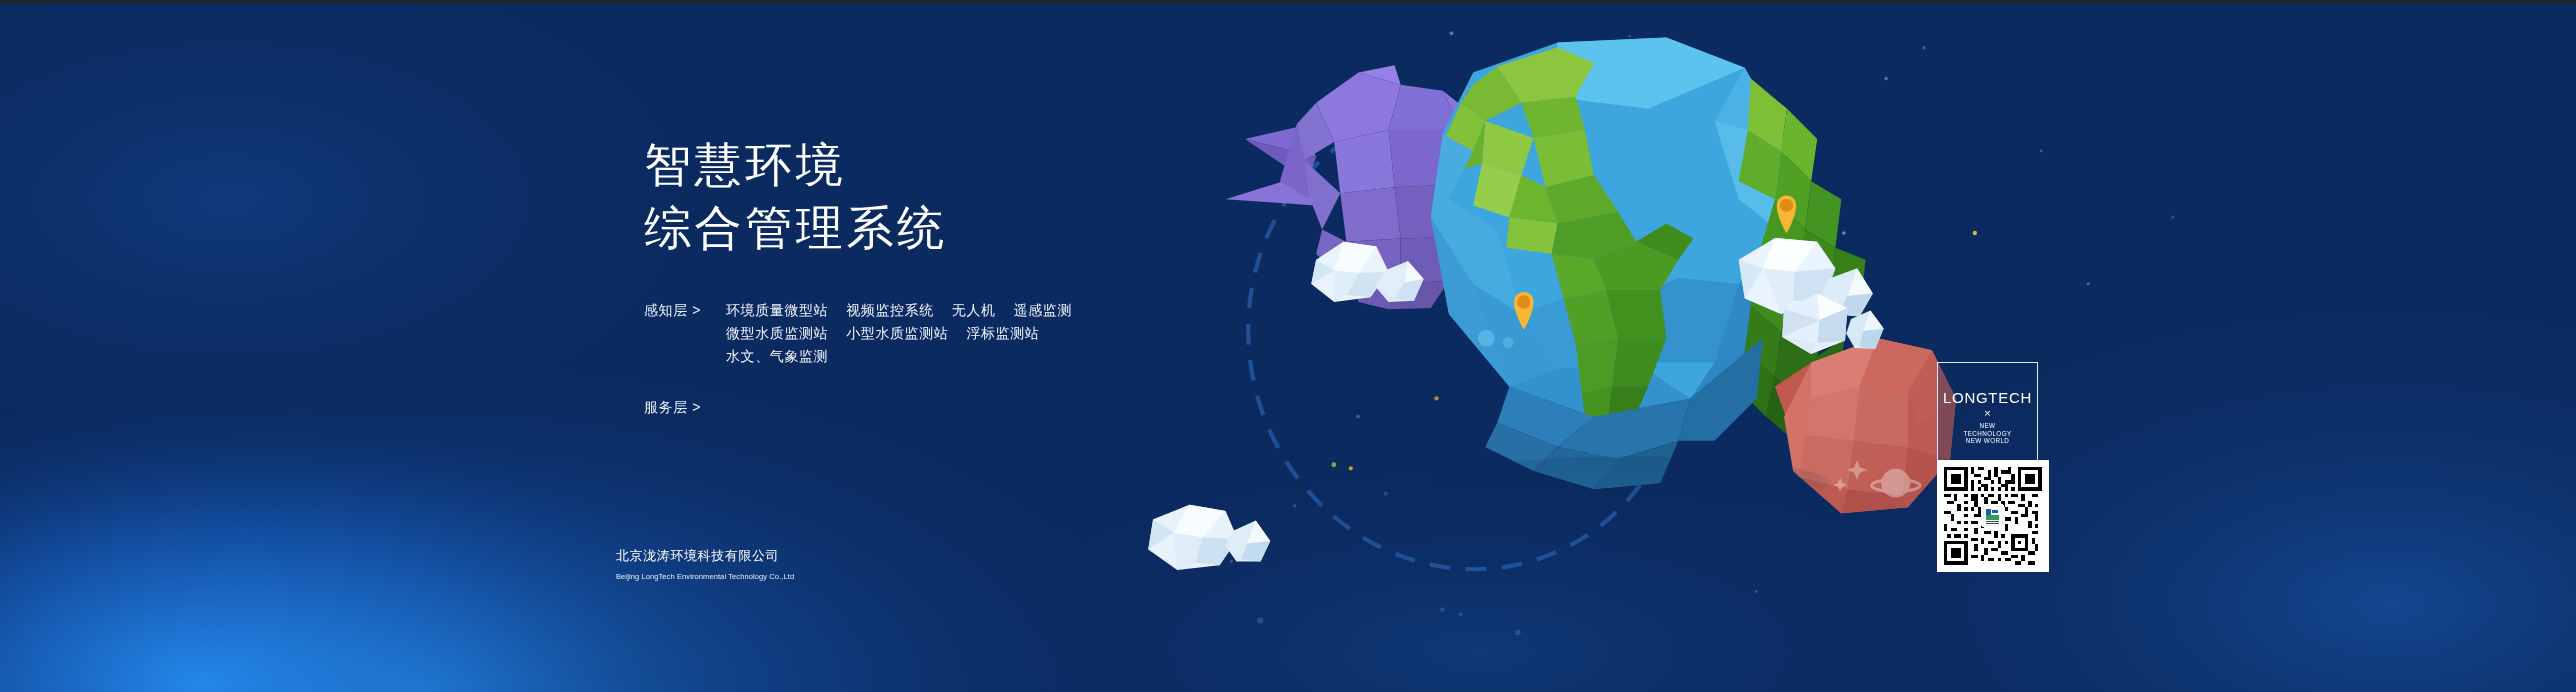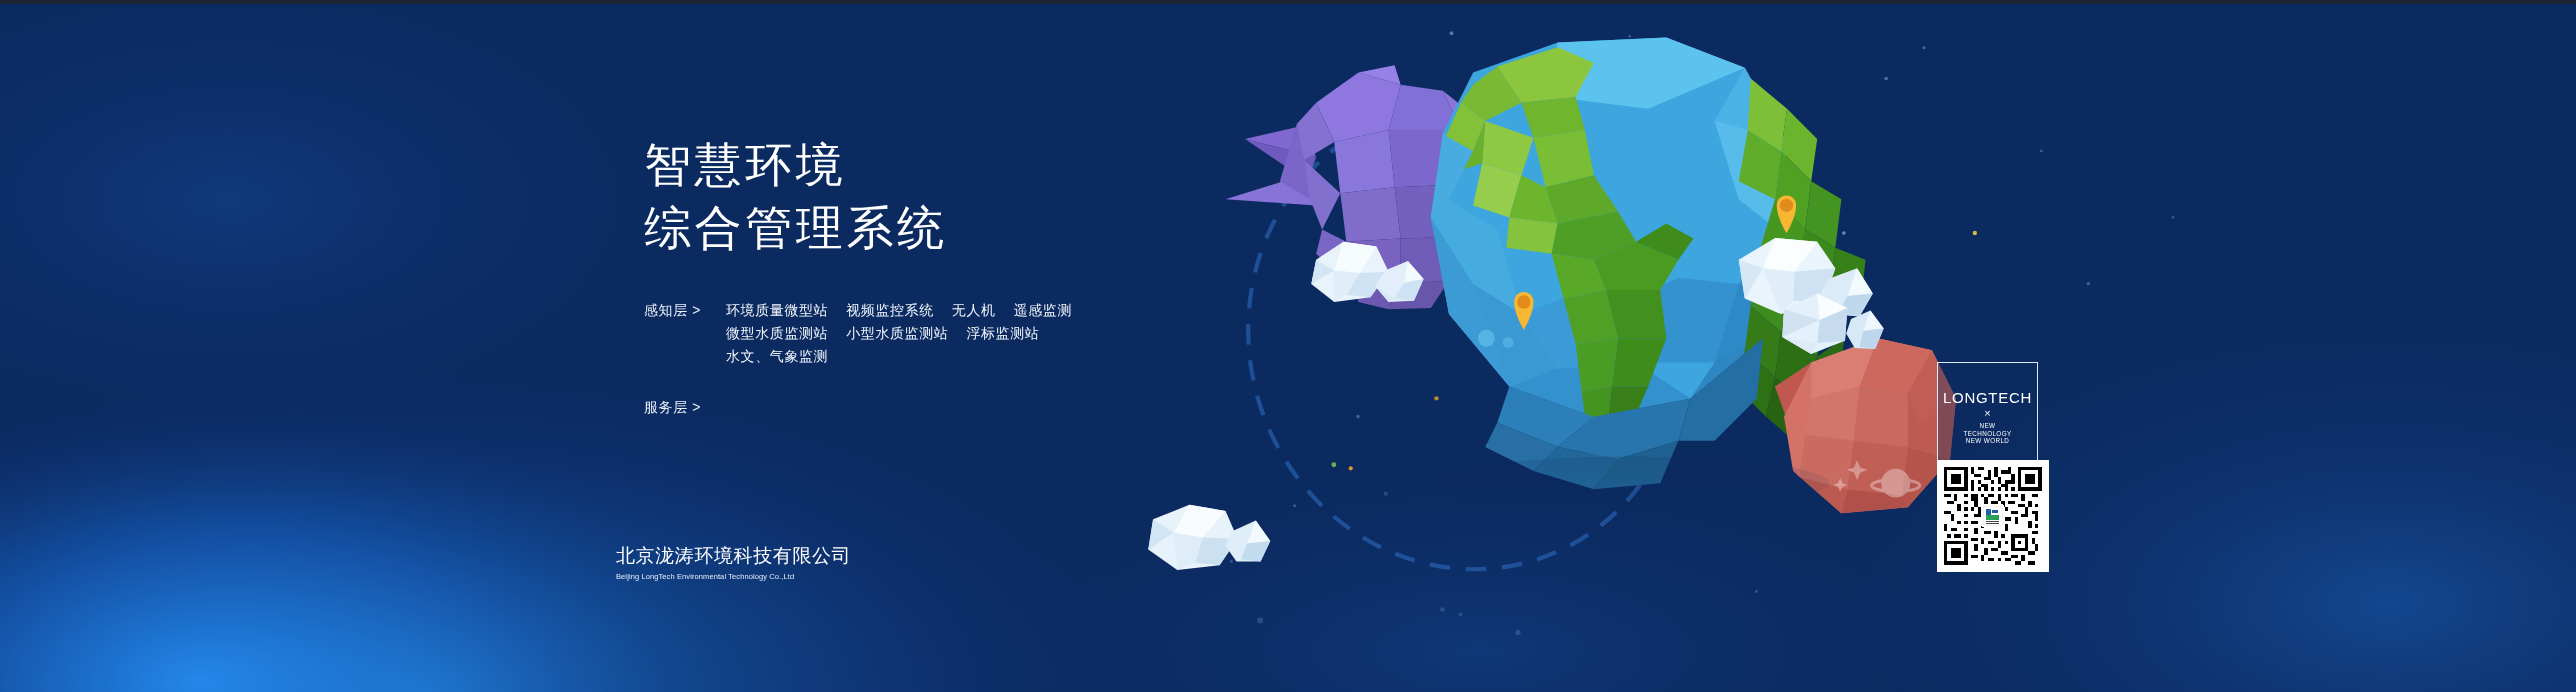--- a/index.html
+++ b/index.html
@@ -48,21 +48,21 @@
     white-space:nowrap;
     letter-spacing:0.6px;
   }
   .layer-items { display:flex; flex-direction:column; }
   .layer-line { display:flex; color:#f2f7fd; font-size:14px; line-height:23px; letter-spacing:0.6px; white-space:nowrap; }
   .layer-line .itm { margin-right:18px; }
   .layer-line .itm:last-child { margin-right:0; }
 
   
   #company { position:absolute; left:616px; top:546px; z-index:20; }
-  #company .cn { color:#ffffff; font-size:19px; letter-spacing:0.6px; line-height:20.5px; white-space:nowrap; }
+  #company .cn { color:#ffffff; font-size:13px; letter-spacing:0.6px; line-height:20.5px; white-space:nowrap; }
   #company .en { color:#e6eefb; font-size:7.5px; letter-spacing:0.1px; line-height:11px; margin-top:4px; white-space:nowrap; }
 
   
   #qrcard { position:absolute; left:1937px; top:362px; width:112px; height:211px; z-index:25; }
   #qrframe {
     position:absolute; left:0; top:0; width:101px; height:113px;
     border:1.2px solid #dfe8f5;
     background:rgba(11,42,96,.35);
     display:flex; flex-direction:column; align-items:center; justify-content:center;
   }

